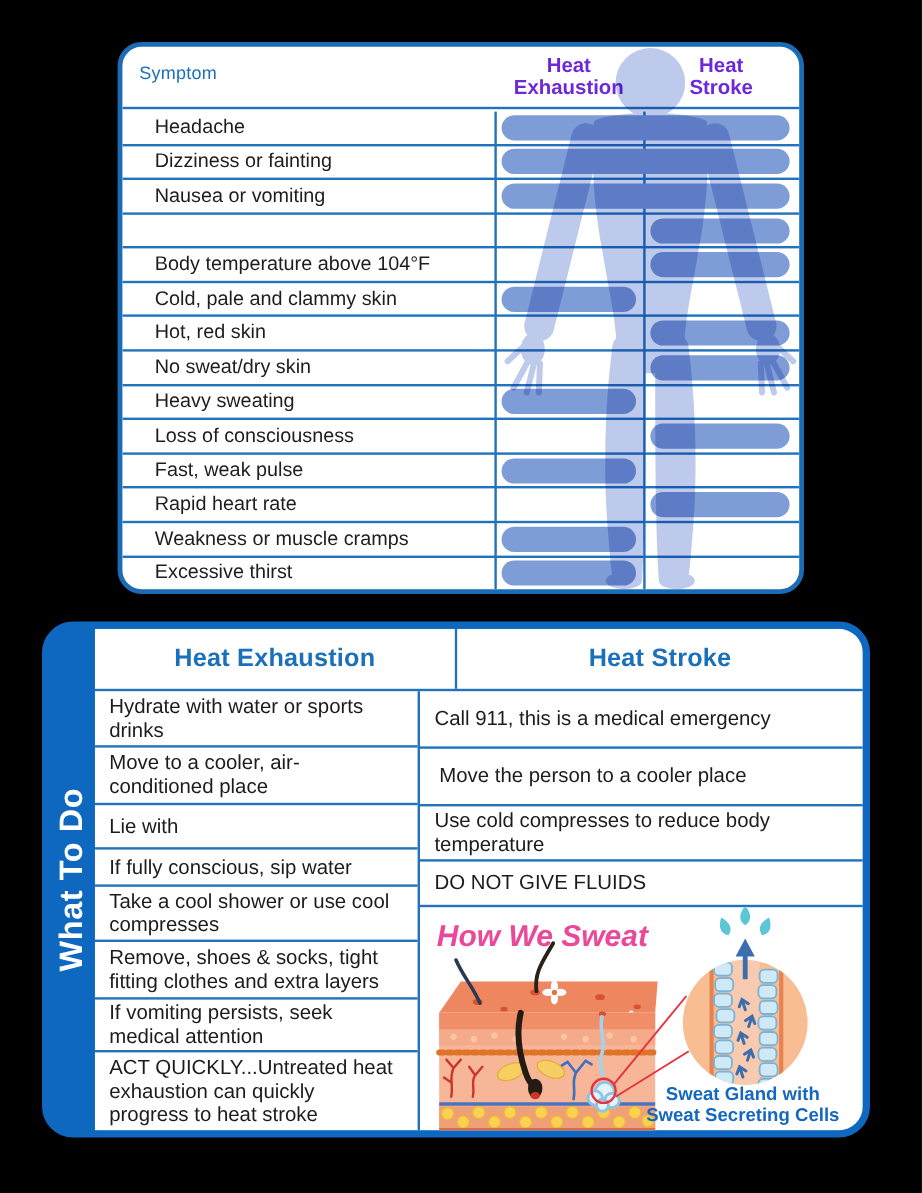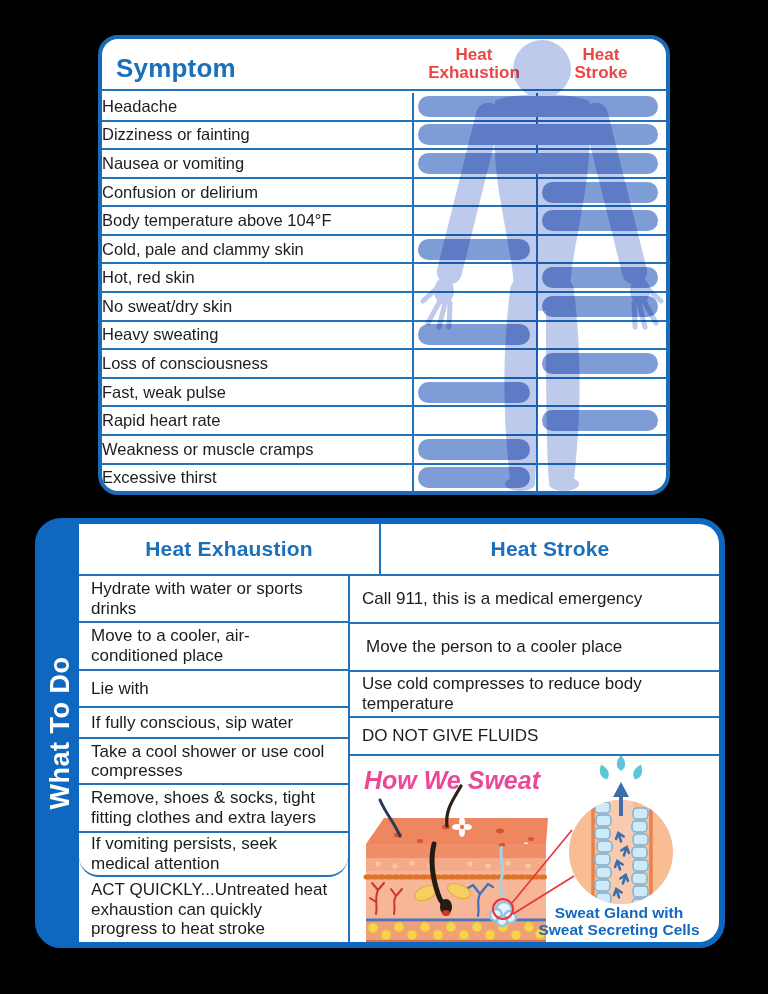--- a/index.html
+++ b/index.html
@@ -3,29 +3,29 @@
 <meta charset="utf-8">
 <style>
   html,body{margin:0;padding:0;background:#000;}
   *{box-sizing:border-box;font-family:"Liberation Sans",sans-serif;}
   #stage{position:relative;width:768px;height:994px;background:#000;overflow:hidden;}
 
   
   .sym-panel{position:absolute;left:98px;top:35px;width:572px;height:460px;
     background:#fff;border:4px solid #1b6cb5;border-radius:20px;overflow:hidden;}
   .sym-header{position:absolute;left:0;top:0;right:0;height:52px;border-bottom:2px solid #2273bc;}
-  .sym-title{position:absolute;left:14px;top:14px;font-size:26px;font-weight:bold;color:#1a70ba;letter-spacing:.2px;}
-  .sym-colhead{position:absolute;top:7px;font-size:17px;line-height:18px;font-weight:bold;color:#ef4444;text-align:center;}
+  .sym-title{position:absolute;left:14px;top:14px;font-size:15px;font-weight:normal;color:#1a70ba;letter-spacing:.2px;}
+  .sym-colhead{position:absolute;top:7px;font-size:17px;line-height:18px;font-weight:bold;color:#6d28d9;text-align:center;}
   .sym-colhead.c1{left:310px;width:124px;}
   .sym-colhead.c2{left:434px;width:130px;}
   .sym-body{position:absolute;left:0;top:54px;right:0;bottom:0;display:flex;flex-direction:column;}
   .sym-vline{position:absolute;top:0;bottom:0;width:2px;background:#2273bc;}
   .sym-row{position:relative;flex:1;border-bottom:2px solid #2273bc;}
   .sym-row:last-child{border-bottom:none;}
-  .sym-label{position:absolute;left:0;top:0;bottom:0;width:290px;display:flex;align-items:center;
+  .sym-label{position:absolute;left:27px;top:0;bottom:0;width:290px;display:flex;align-items:center;
     font-size:16.5px;color:#1d1d1d;}
   .bar{position:absolute;top:50%;height:21px;margin-top:-10.5px;border-radius:10.5px;background:#7e9cd6;}
   .bar.exh{left:316px;width:112px;}
   .bar.str{left:440px;width:116px;}
   .bar.both{left:316px;width:240px;}
   .silhouette{position:absolute;left:290px;top:0;width:280px;height:452px;
     mix-blend-mode:multiply;pointer-events:none;}
 
   
   .wtd-panel{position:absolute;left:35px;top:518px;width:690px;height:430px;
@@ -43,21 +43,21 @@
   .wtd-col-left{width:271px;border-right:2px solid #2273bc;display:flex;flex-direction:column;}
   .wtd-col-right{flex:1;display:flex;flex-direction:column;border-radius:14px;}
   .wtd-cell{display:flex;align-items:center;padding:3px 18px 3px 12px;
     font-size:17px;line-height:1.16;color:#1c1c1c;border-bottom:2px solid #2273bc;}
   .wtd-col-left .wtd-cell:nth-child(1){height:48px;}
   .wtd-col-left .wtd-cell:nth-child(2){height:48px;}
   .wtd-col-left .wtd-cell:nth-child(3){height:46px;}
   .wtd-col-left .wtd-cell:nth-child(4){height:38px;}
   .wtd-col-left .wtd-cell:nth-child(5){height:46px;}
   .wtd-col-left .wtd-cell:nth-child(6){height:48px;}
-  .wtd-col-left .wtd-cell:nth-child(7){height:44px;border-radius:20px;}
+  .wtd-col-left .wtd-cell:nth-child(7){height:44px;}
   .wtd-col-left .wtd-cell:nth-child(8){flex:1;border-bottom:none;border-radius:15px;}
   .wtd-col-right .wtd-cell:nth-child(1){height:48px;}
   .wtd-col-right .wtd-cell:nth-child(2){height:48px;padding-left:16px;}
   .wtd-col-right .wtd-cell:nth-child(3){height:46px;}
   .wtd-col-right .wtd-cell:nth-child(4){height:38px;}
   .sweat-cell{position:relative;flex:1;overflow:hidden;}
   .sweat-title{position:absolute;left:14px;top:10px;font-size:25px;font-weight:bold;color:#ec4899;font-style:italic;}
   .sweat-svg{position:absolute;left:0;top:0;width:334px;height:202px;}
   .sweat-caption{position:absolute;left:186px;top:148px;width:166px;text-align:center;
     font-size:15.5px;line-height:1.12;font-weight:bold;color:#1468bf;white-space:pre-line;}
@@ -89,21 +89,20 @@
         </div>
         <div class="sym-row">
           <div class="sym-label">Dizziness or fainting</div>
           <div class="bar both"></div>
         </div>
         <div class="sym-row">
           <div class="sym-label">Nausea or vomiting</div>
           <div class="bar both"></div>
         </div>
         <div class="sym-row">
-          <div class="sym-label">Confusion or delirium</div>
           <div class="bar str"></div>
         </div>
         <div class="sym-row">
           <div class="sym-label">Body temperature above 104°F</div>
           <div class="bar str"></div>
         </div>
         <div class="sym-row">
           <div class="sym-label">Cold, pale and clammy skin</div>
           <div class="bar exh"></div>
         </div>

